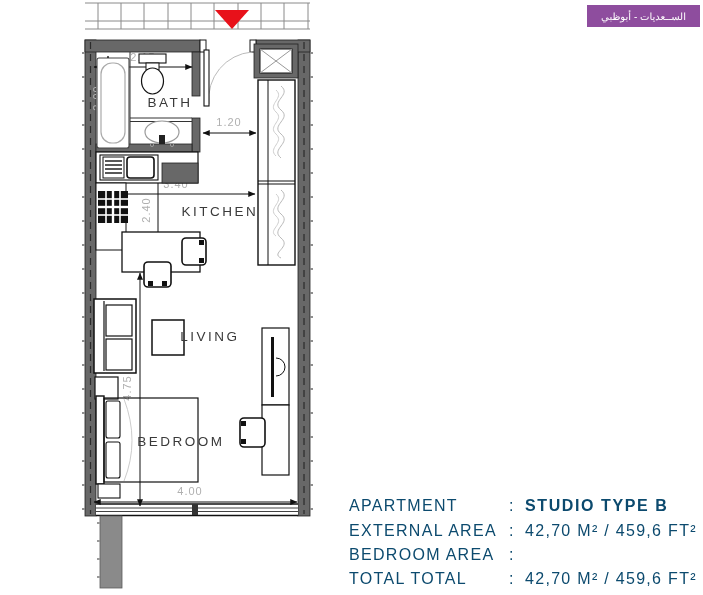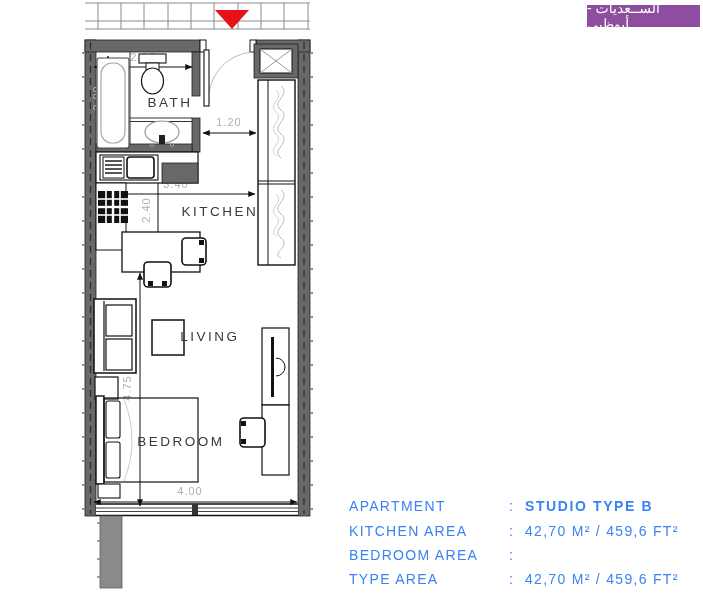--- a/index.html
+++ b/index.html
@@ -4,23 +4,23 @@
 <style>
   html,body{margin:0;padding:0;background:#ffffff;}
   #stage{position:relative;width:703px;height:595px;background:#fff;overflow:hidden;
          font-family:"Liberation Sans",sans-serif;}
   #plan-svg{position:absolute;left:0;top:0;}
   .room-label{font-size:13.5px;letter-spacing:2.5px;fill:#3a3a3a;}
   .dim-text{font-size:11px;letter-spacing:1px;fill:#b0b0b0;}
   .dimline{stroke:#111;stroke-width:1;}
   .wall{fill:#686868;stroke:#222;stroke-width:0.8;}
   .logo{position:absolute;left:587px;top:5px;width:113px;height:22px;background:#8e4d9e;
-        color:#fff;font-size:14px;display:flex;align-items:center;justify-content:center;
+        color:#fff;font-size:10px;display:flex;align-items:center;justify-content:center;
         letter-spacing:1px;}
-  .info-table{position:absolute;left:349px;top:494px;color:#3b82f6;font-size:14px;
+  .info-table{position:absolute;left:349px;top:494px;color:#0c4a6e;font-size:16px;
         letter-spacing:1.3px;}
   .info-row{display:flex;height:24.4px;align-items:center;white-space:pre;}
   .info-label{width:160px;}
   .info-sep{width:16px;}
   .info-row.first .info-value{font-weight:bold;letter-spacing:1.6px;}
 </style>
 </head>
 <body>
 
 <div id="stage">
@@ -226,28 +226,28 @@
     <span>الســعديات - أبوظبي</span>
   </div>
 
   <div class="info-table">
     <div class="info-row first">
       <span class="info-label">APARTMENT</span>
       <span class="info-sep">:</span>
       <span class="info-value">STUDIO TYPE B</span>
     </div>
     <div class="info-row">
-      <span class="info-label">KITCHEN AREA</span>
+      <span class="info-label">EXTERNAL AREA</span>
       <span class="info-sep">:</span>
       <span class="info-value">42,70 M² / 459,6 FT²</span>
     </div>
     <div class="info-row">
       <span class="info-label">BEDROOM AREA</span>
       <span class="info-sep">:</span>
     </div>
     <div class="info-row">
-      <span class="info-label">TYPE AREA</span>
+      <span class="info-label">TOTAL TOTAL</span>
       <span class="info-sep">:</span>
       <span class="info-value">42,70 M² / 459,6 FT²</span>
     </div>
   </div>
 
 </div>
 
 </body></html>

